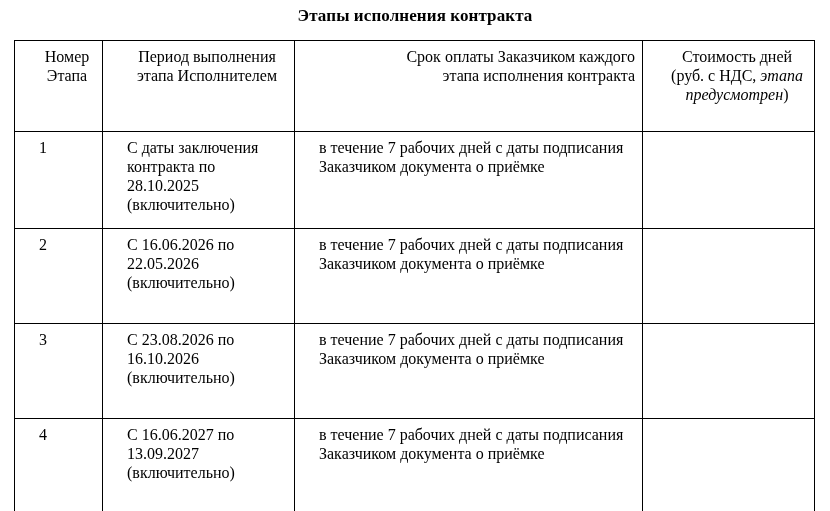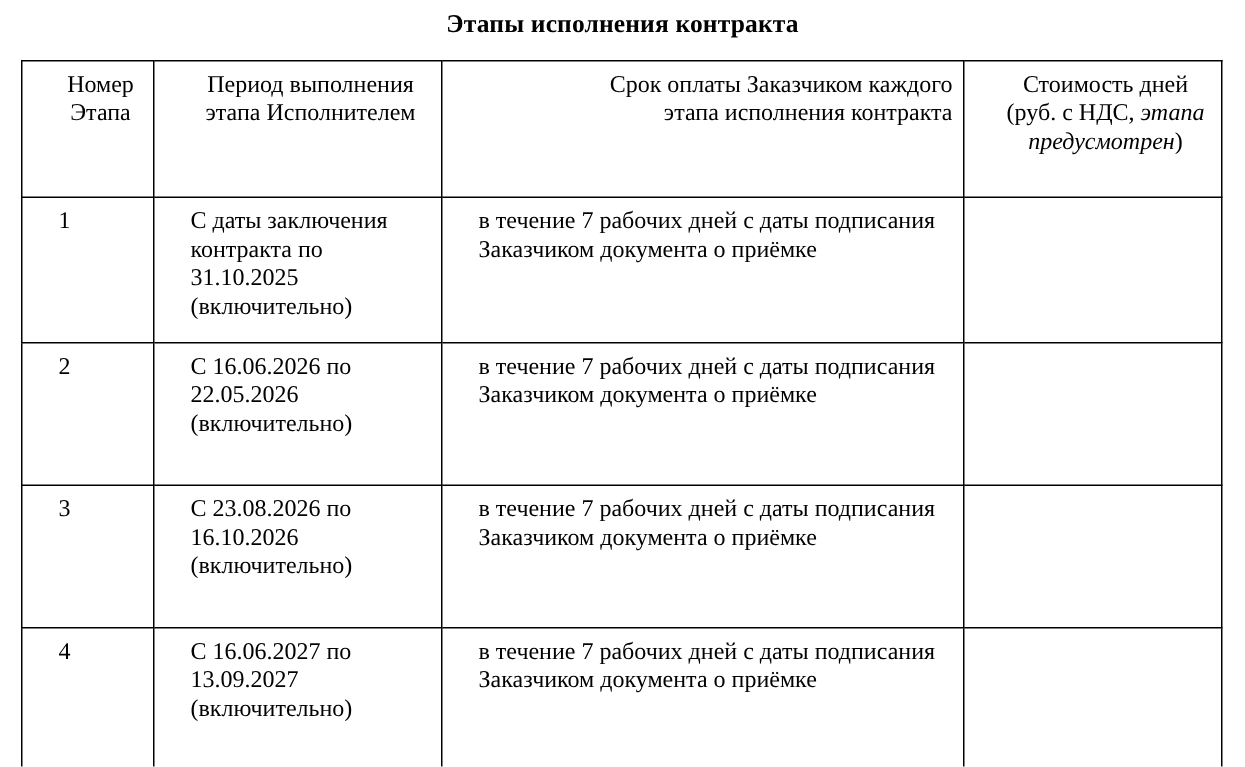--- a/index.html
+++ b/index.html
@@ -117,21 +117,21 @@
           </span>
         </th>
       </tr>
     </thead>
     <tbody>
       <tr class="row-1">
         <td class="num-cell">
             <span class="cell-text">1</span>
           </td>
         <td>
-            <span class="cell-text">С даты заключения контракта по 31.10.2025 (включительно)</span>
+            <span class="cell-text">С даты заключения контракта по 28.10.2025 (включительно)</span>
           </td>
         <td>
             <span class="cell-text">в течение 7 рабочих дней с даты подписания Заказчиком документа о приёмке</span>
           </td>
         <td>
             <span class="cell-text"></span>
           </td>
       </tr>
       <tr class="row-2">
         <td class="num-cell">

